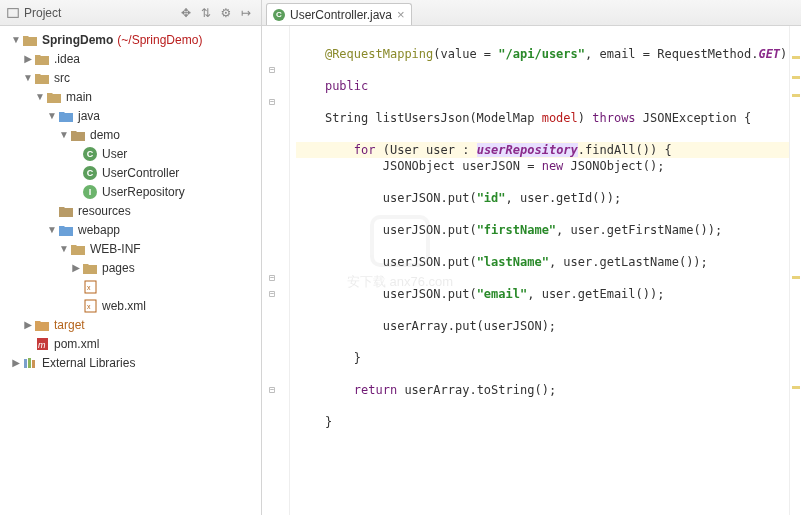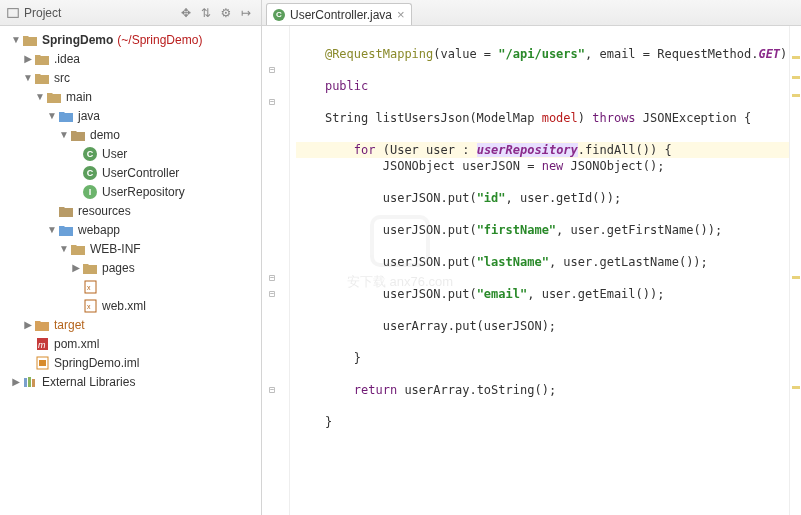--- a/index.html
+++ b/index.html
@@ -212,30 +212,20 @@
       <div class="node indent-1">
           <span class="arrow"></span>
           <span class="icon">
             <svg width="13" height="14">
               <rect x="1" y="1" width="11" height="12" fill="#c63a3a"></rect>
               <text x="2" y="11" font-size="9" fill="#fff" font-style="italic">m</text>
             </svg>
           </span>
           <span class="label">pom.xml</span>
         </div>
-      <div class="node indent-1">
-          <span class="arrow"></span>
-          <span class="icon">
-            <svg width="13" height="14">
-              <rect x="1" y="1" width="11" height="12" fill="#fff" stroke="#d78b2d"></rect>
-              <rect x="3" y="4" width="7" height="6" fill="#d78b2d"></rect>
-            </svg>
-          </span>
-          <span class="label">SpringDemo.iml</span>
-        </div>
       <div class="node indent-0">
           <span class="arrow">▶</span>
           <span class="icon">
             <svg width="14" height="12">
               <rect x="1" y="2" width="3" height="9" fill="#7aa0cc"></rect>
               <rect x="5" y="1" width="3" height="10" fill="#8ab55c"></rect>
               <rect x="9" y="3" width="3" height="8" fill="#cc9455"></rect>
             </svg>
           </span>
           <span class="label">External Libraries</span>

